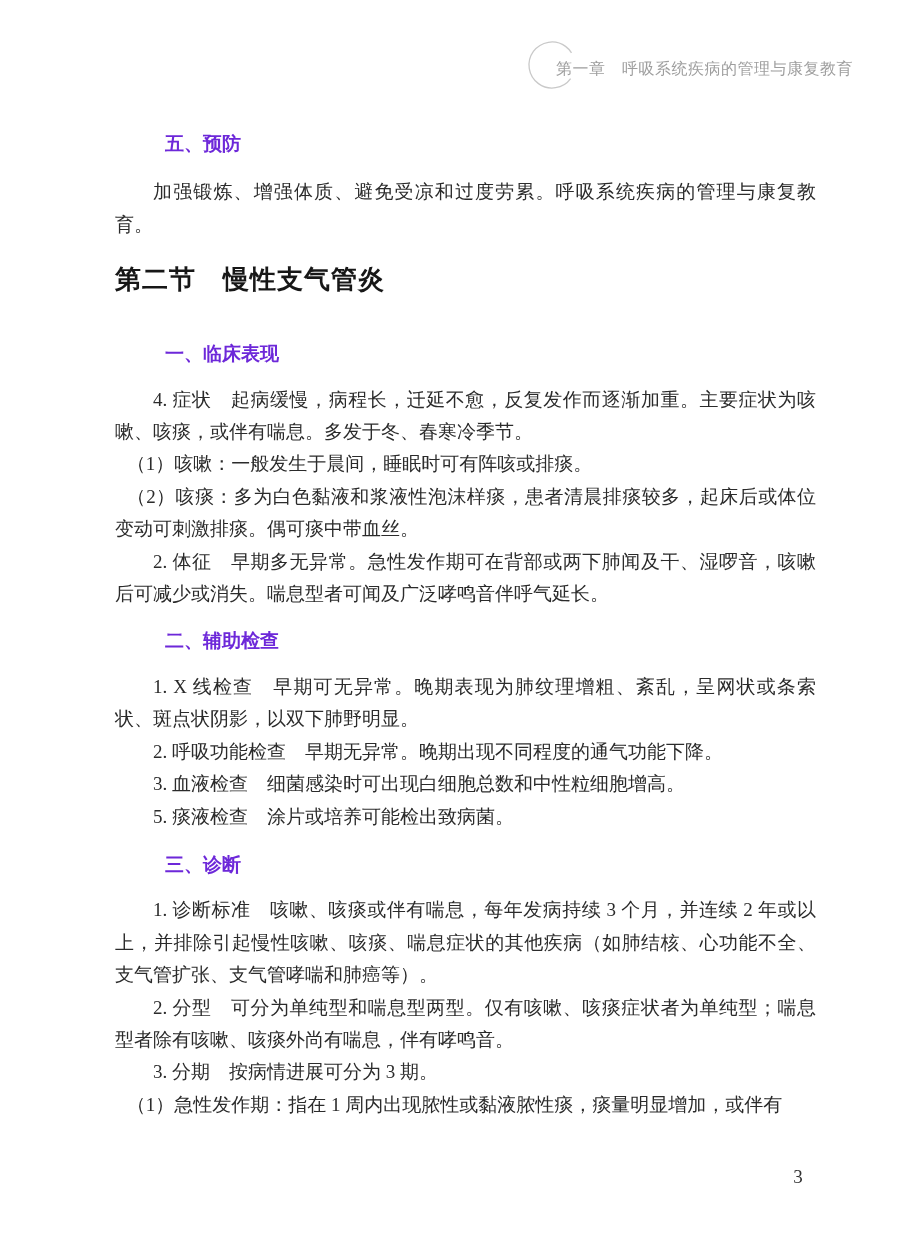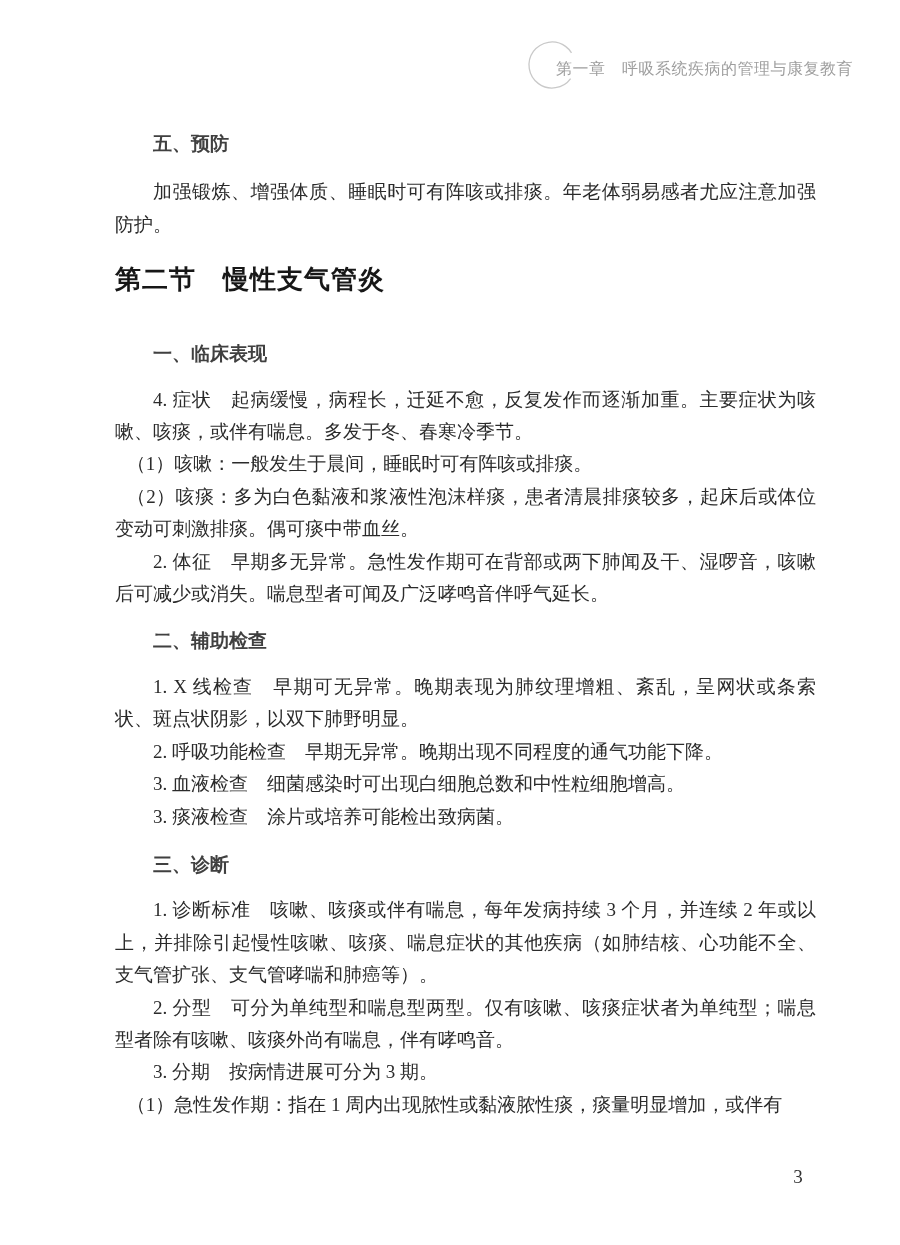--- a/index.html
+++ b/index.html
@@ -37,27 +37,27 @@
 
   
   .content {
     position: absolute;
     top: 0;
     left: 115px;
     width: 701px;
   }
 
   .sec-h {
-    margin: 0;
+    margin: 12px;
     font-family: "Liberation Sans", "DejaVu Sans", sans-serif;
     font-weight: 700;
     font-size: 19px;
     line-height: 32.4px;
     text-indent: 2em;
-    color: #404040;
+    color: #6d28d9;
   }
   .sec-h.first   { margin-top: 128px; }
   .sec-h.gap-lg  { margin-top: 38px; }
   .sec-h.gap-md  { margin-top: 15px; }
   .sec-h.gap-md2 { margin-top: 16px; }
 
   .body-p {
     margin: 0;
     font-size: 19px;
     line-height: 32.4px;
@@ -100,35 +100,35 @@
     <circle cx="25" cy="25" r="23" fill="none" stroke="#c9c9c9" stroke-width="1.3" pathLength="360" stroke-dasharray="292 68" transform="rotate(36 25 25)"></circle>
   </svg>
 
   <div class="running-header">
     <span>第一章　呼吸系统疾病的管理与康复教育</span>
   </div>
 
   <main class="content">
 
     <h3 class="sec-h first">五、预防</h3>
-    <p class="body-p mt-first">加强锻炼、增强体质、睡眠时可有阵咳或排痰。年老体弱易感者尤应注意加强防护。</p>
+    <p class="body-p mt-first">加强锻炼、增强体质、避免受凉和过度劳累。呼吸系统疾病的管理与康复教育。</p>
 
     <h1 class="chapter-title">第二节　慢性支气管炎</h1>
 
     <h3 class="sec-h gap-lg">一、临床表现</h3>
     <p class="body-p mt-a">4. 症状　起病缓慢，病程长，迁延不愈，反复发作而逐渐加重。主要症状为咳嗽、咳痰，或伴有喘息。多发于冬、春寒冷季节。</p>
     <p class="body-p paren">（1）咳嗽：一般发生于晨间，睡眠时可有阵咳或排痰。</p>
     <p class="body-p paren">（2）咳痰：多为白色黏液和浆液性泡沫样痰，患者清晨排痰较多，起床后或体位变动可刺激排痰。偶可痰中带血丝。</p>
     <p class="body-p">2. 体征　早期多无异常。急性发作期可在背部或两下肺闻及干、湿啰音，咳嗽后可减少或消失。喘息型者可闻及广泛哮鸣音伴呼气延长。</p>
 
     <h3 class="sec-h gap-md">二、辅助检查</h3>
     <p class="body-p mt-a">1. X 线检查　早期可无异常。晚期表现为肺纹理增粗、紊乱，呈网状或条索状、斑点状阴影，以双下肺野明显。</p>
     <p class="body-p">2. 呼吸功能检查　早期无异常。晚期出现不同程度的通气功能下降。</p>
     <p class="body-p">3. 血液检查　细菌感染时可出现白细胞总数和中性粒细胞增高。</p>
-    <p class="body-p">3. 痰液检查　涂片或培养可能检出致病菌。</p>
+    <p class="body-p">5. 痰液检查　涂片或培养可能检出致病菌。</p>
 
     <h3 class="sec-h gap-md2">三、诊断</h3>
     <p class="body-p mt-a">1. 诊断标准　咳嗽、咳痰或伴有喘息，每年发病持续 3 个月，并连续 2 年或以上，并排除引起慢性咳嗽、咳痰、喘息症状的其他疾病（如肺结核、心功能不全、支气管扩张、支气管哮喘和肺癌等）。</p>
     <p class="body-p">2. 分型　可分为单纯型和喘息型两型。仅有咳嗽、咳痰症状者为单纯型；喘息型者除有咳嗽、咳痰外尚有喘息，伴有哮鸣音。</p>
     <p class="body-p">3. 分期　按病情进展可分为 3 期。</p>
     <p class="body-p paren">（1）急性发作期：指在 1 周内出现脓性或黏液脓性痰，痰量明显增加，或伴有</p>
 
   </main>
 
   <div class="page-number">3</div>

